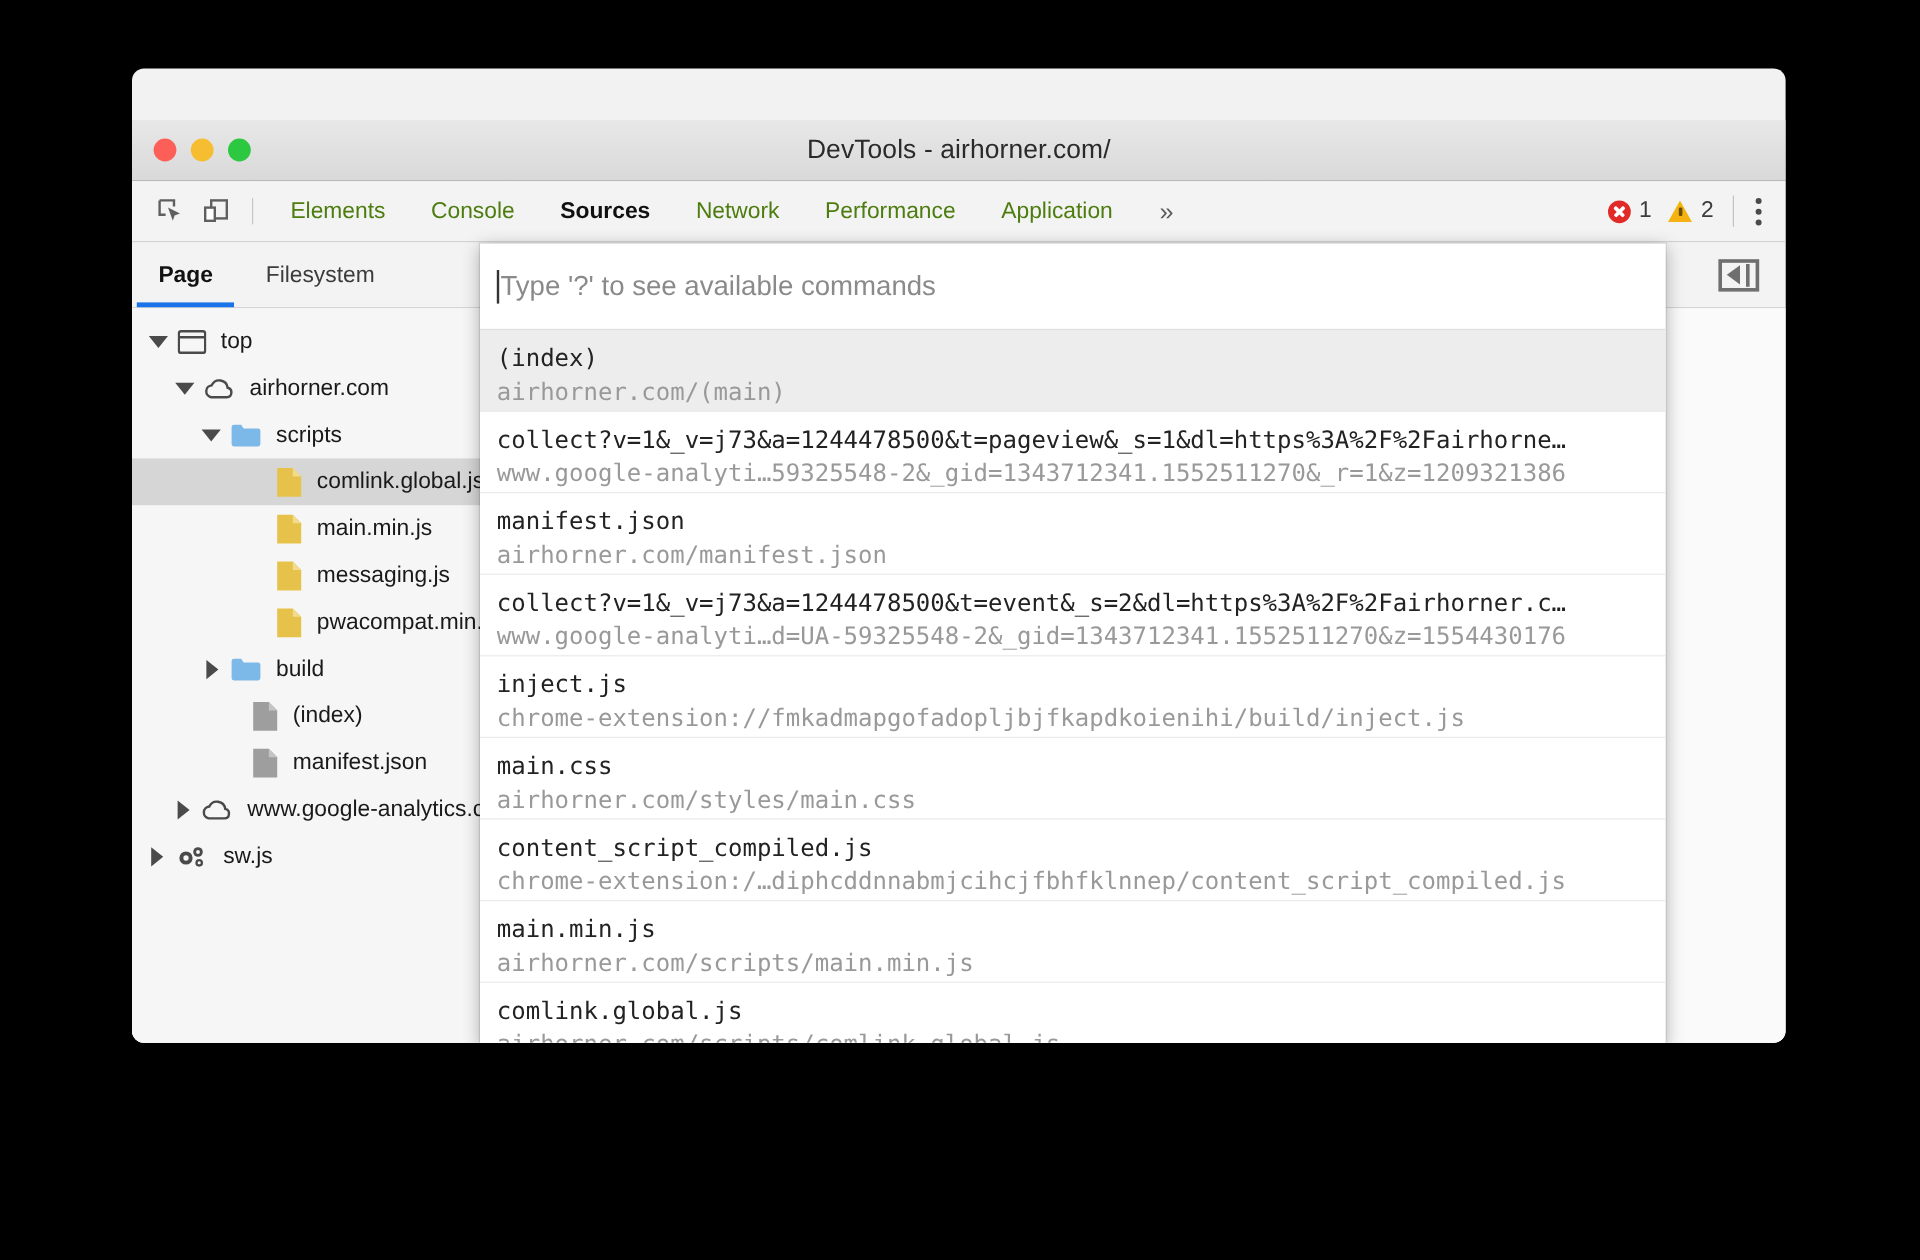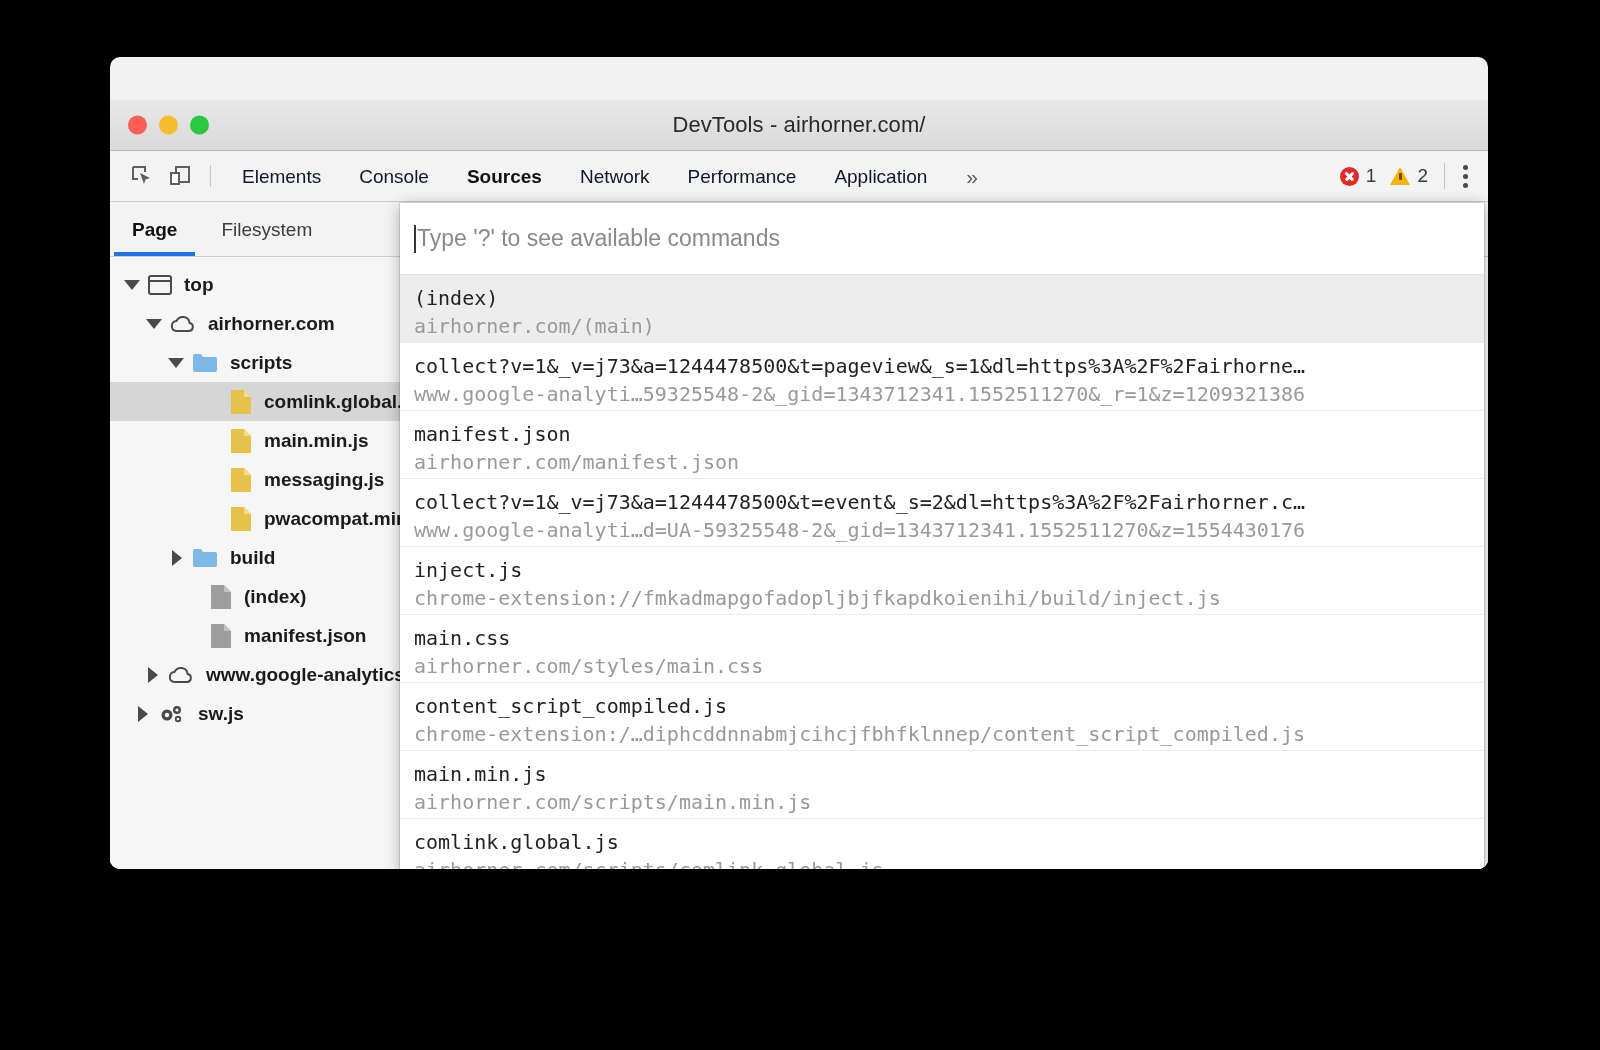--- a/index.html
+++ b/index.html
@@ -76,21 +76,21 @@
     width: 32px; height: 30px;
     display: flex; align-items: center; justify-content: center;
     margin-right: 6px;
   }
   .toolbar-sep {
     width: 1px; height: 22px; background: #c6c6c6; margin: 0 12px 0 8px;
   }
   #panel-tabs { display: flex; align-items: center; gap: 0px; }
   .panel-tab {
     font-size: 19px;
-    color: #0f172a;
+    color: #4d7c0f;
     padding: 0 19px;
     line-height: 49px;
     white-space: nowrap;
   }
   .panel-tab.active { color: #111111; font-weight: bold; }
   .overflow-chevrons {
     font-size: 21px; color: #5a5a5a; padding: 0 20px; line-height: 49px;
   }
   #toolbar-right {
     margin-left: auto;
@@ -188,21 +188,21 @@
     border-right: 1px solid #d0d0d0;
     overflow: hidden;
     position: relative;
   }
   #editor-pane {
     flex: 1;
     background: #fafafa;
   }
 
   
-  .tree { padding-top: 8px; font-size: 19px; color: #1a1a1a; font-weight: bold; }
+  .tree { padding-top: 8px; font-size: 19px; color: #1a1a1a; }
   .tree-row {
     display: flex;
     align-items: center;
     height: 39px;
     padding-right: 8px;
     white-space: nowrap;
   }
   .tree-row.selected { background: #d6d6d6; }
   .twisty {
     width: 0; height: 0; flex: none;
@@ -221,21 +221,21 @@
   }
   .twisty.none { border: 0; width: 16px; margin-right: 8px; }
   .tree-icon { flex: none; margin-right: 12px; display: flex; align-items: center; }
   .tree-label { font-size: 19px; color: #1a1a1a; }
 
   
   #command-palette {
     position: absolute;
     left: 290px;
     top: 146px;
-    width: 1084px;
+    width: 988px;
     height: 670px;
     background: #ffffff;
     box-shadow: 0 3px 14px rgba(0,0,0,0.30), 0 0 0 1px rgba(0,0,0,0.10);
     overflow: hidden;
     z-index: 40;
   }
   #palette-input-row {
     height: 72px;
     display: flex;
     align-items: center;
@@ -469,21 +469,21 @@
           <div class="tree-row" style="padding-left:36px">
             <span class="twisty closed"></span>
             <span class="tree-icon">
               <svg width="26" height="20" viewBox="0 0 26 20">
                   <path d="M6 17 a5 5 0 0 1 0.4 -9.9 a7 7 0 0 1 13.3 2 a4 4 0 0 1 -0.7 7.9 Z" fill="none" stroke="#4a4a4a" stroke-width="2"></path>
                 </svg>
             </span>
             <span class="tree-label">www.google-analytics.com</span>
           </div>
 
-          <div class="tree-row" style="padding-left:26px">
+          <div class="tree-row" style="padding-left:14px">
             <span class="twisty closed"></span>
             <span class="tree-icon">
               <svg width="28" height="24" viewBox="0 0 28 24">
                 <g fill="#4a4a4a">
                   <circle cx="9" cy="13" r="5.5"></circle>
                     <circle cx="9" cy="13" r="2.2" fill="#f6f6f6"></circle>
                   <circle cx="19" cy="8" r="4"></circle>
                     <circle cx="19" cy="8" r="1.6" fill="#f6f6f6"></circle>
                   <circle cx="20" cy="17" r="3.2"></circle>
                     <circle cx="20" cy="17" r="1.3" fill="#f6f6f6"></circle>

